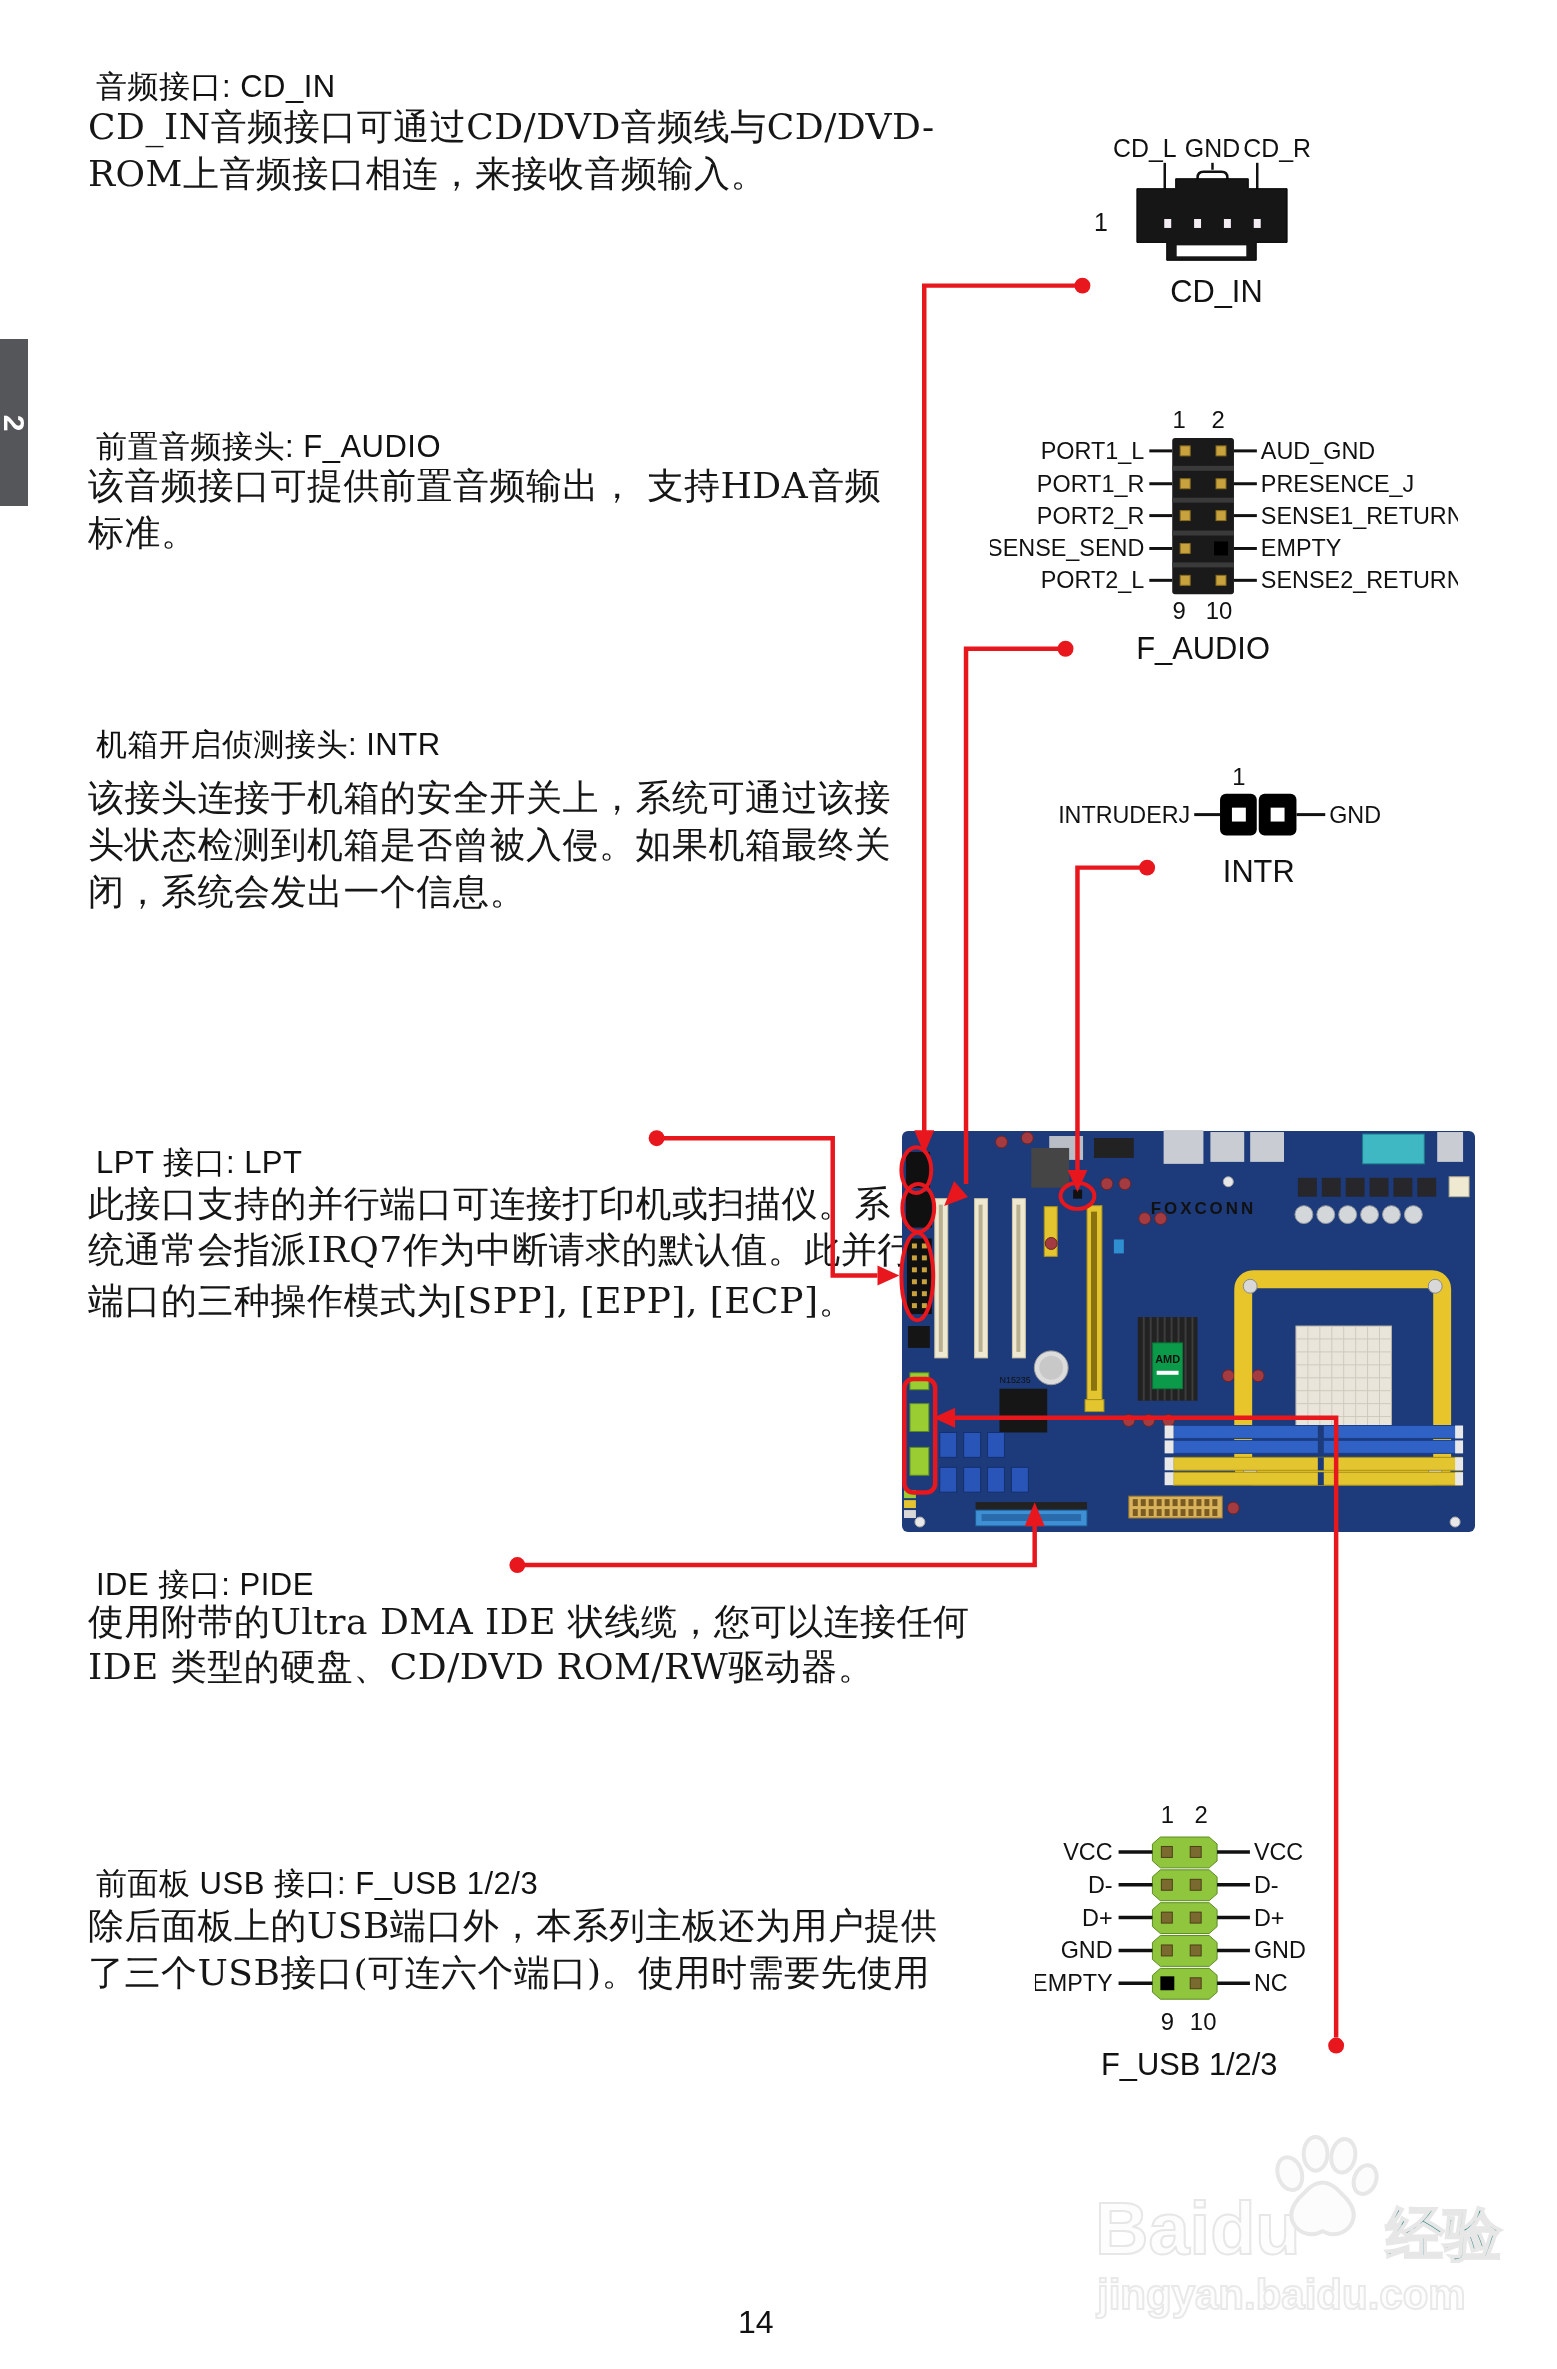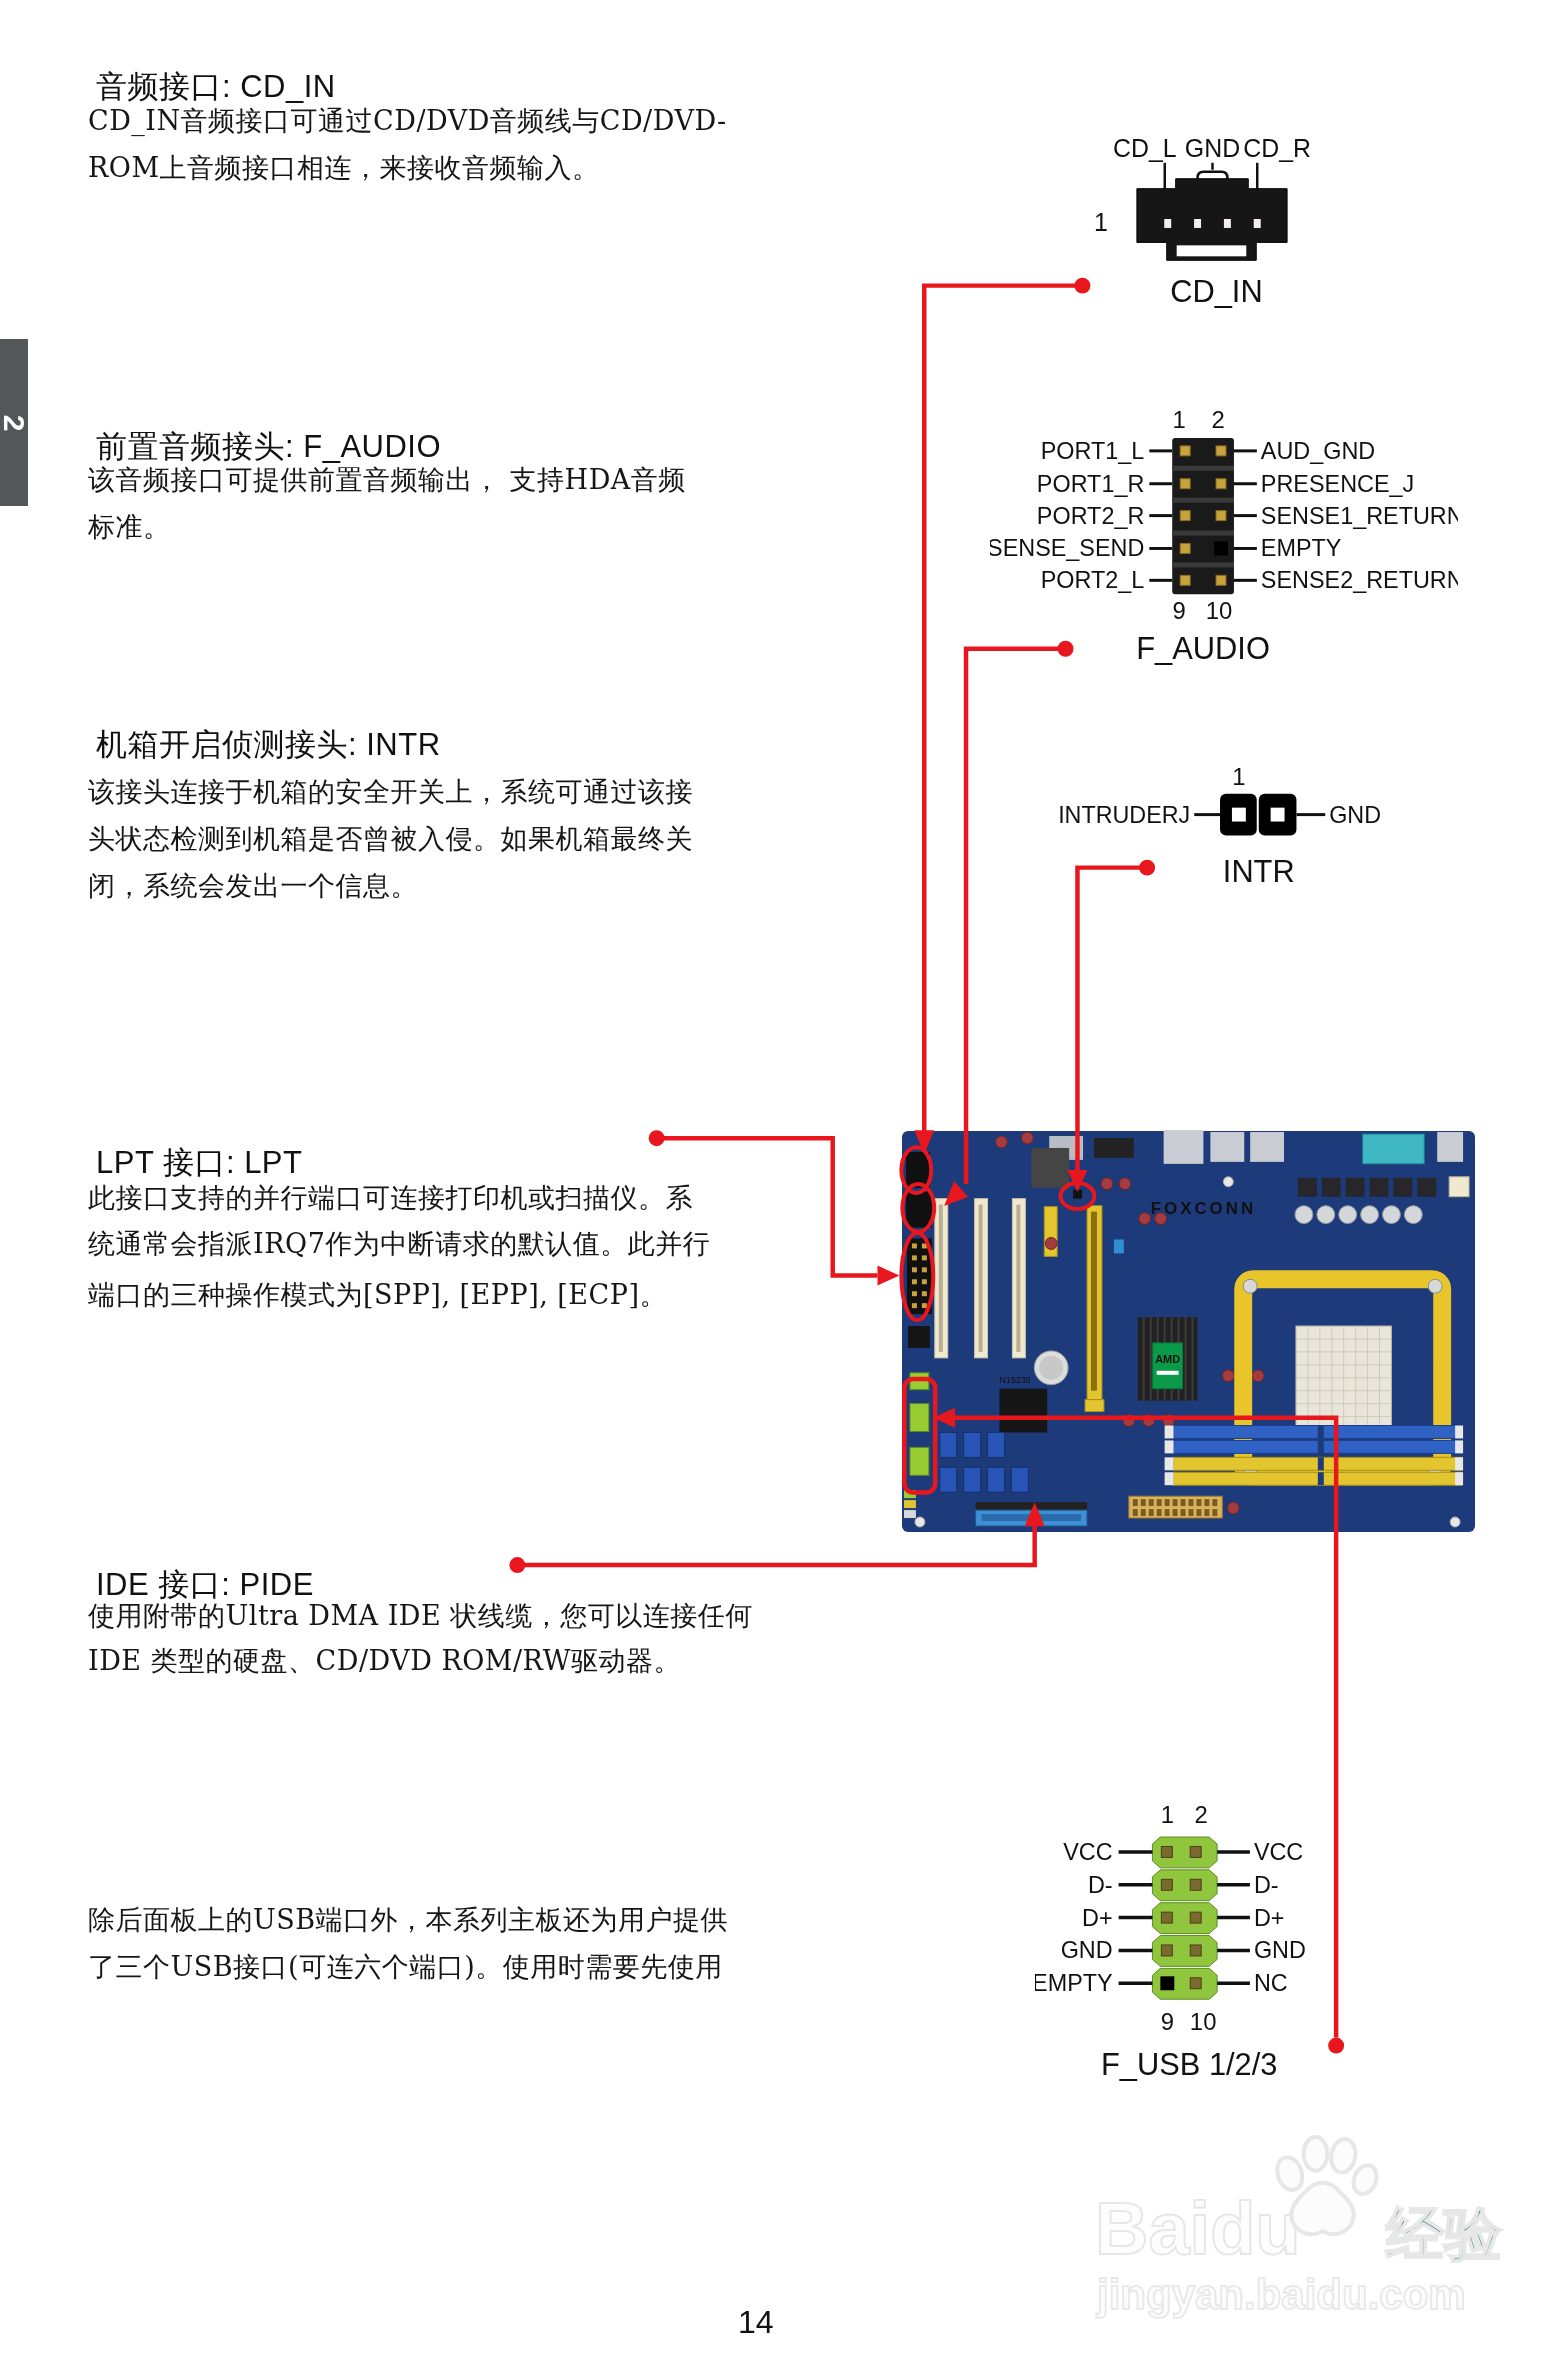--- a/index.html
+++ b/index.html
@@ -4,21 +4,21 @@
 <style>
   html,body{margin:0;padding:0;background:#ffffff;}
   .page{position:relative;width:1557px;height:2369px;background:#ffffff;overflow:hidden;
         font-family:"Liberation Sans",sans-serif;color:#141414;}
   .chapter-tab{position:absolute;left:0;top:339px;width:28px;height:167px;background:#55565a;
         display:flex;align-items:center;justify-content:center;}
   .chapter-tab span{display:block;transform:rotate(90deg);color:#ffffff;font-size:30px;font-weight:bold;
         font-family:"Liberation Sans",sans-serif;}
   .heading{position:absolute;left:88px;font-size:31px;font-weight:normal;color:#111;margin:8px;
         font-family:"Liberation Sans",sans-serif;white-space:nowrap;letter-spacing:0.5px;}
-  .bodyline{position:absolute;left:88px;font-size:27px;color:#161616;white-space:nowrap;
+  .bodyline{position:absolute;left:88px;font-size:36px;color:#161616;white-space:nowrap;
         font-family:"DejaVu Serif",serif;letter-spacing:0.5px;}
   .diagram{position:absolute;}
   .board{position:absolute;left:900px;top:1122px;width:577px;height:418px;z-index:10;}
   .overlay{position:absolute;left:0;top:0;width:1557px;height:2369px;z-index:50;pointer-events:none;}
   .dlayer{z-index:20;}
   .pagenum{position:absolute;left:738px;top:2267px;width:80px;font-size:32px;color:#111;
         font-family:"Liberation Sans",sans-serif;margin-top:37px;}
   .watermark{position:absolute;left:1095px;top:2144px;width:398px;height:179px;z-index:5;}
   .wm-latin{position:absolute;left:0;top:42px;font-size:74px;font-weight:bold;color:#fdfdfd;
         -webkit-text-stroke:2px #e7e7e7;font-family:Liberation Sans, sans-serif;}
@@ -53,20 +53,21 @@
 
   <h2 class="heading" style="top:1134px">LPT 接口: LPT</h2>
   <div class="bodyline" style="top:1180px">此接口支持的并行端口可连接打印机或扫描仪。系</div>
   <div class="bodyline" style="top:1226px">统通常会指派IRQ7作为中断请求的默认值。此并行</div>
   <div class="bodyline" style="top:1277px">端口的三种操作模式为[SPP], [EPP], [ECP]。</div>
 
   <h2 class="heading" style="top:1556px">IDE 接口: PIDE</h2>
   <div class="bodyline" style="top:1598px">使用附带的Ultra DMA IDE 状线缆，您可以连接任何</div>
   <div class="bodyline" style="top:1643px">IDE 类型的硬盘、CD/DVD ROM/RW驱动器。</div>
 
+  <h2 class="heading" style="top:1855px">前面板 USB 接口: F_USB 1/2/3</h2>
   <div class="bodyline" style="top:1902px">除后面板上的USB端口外，本系列主板还为用户提供</div>
   <div class="bodyline" style="top:1949px">了三个USB接口(可连六个端口)。使用时需要先使用</div>
 
   <div class="diagram dlayer" style="left:1080px;top:129px;width:259px;height:184px">
     <svg width="259" height="184" viewBox="0 0 260 185">
       <text x="65" y="28" font-size="25" text-anchor="middle">CD_L</text>
       <text x="133" y="28" font-size="25" text-anchor="middle">GND</text>
       <text x="198" y="28" font-size="25" text-anchor="middle">CD_R</text>
       <g stroke="#111" stroke-width="2.5" fill="none">
         <line x1="85" y1="34" x2="85" y2="88"></line>

